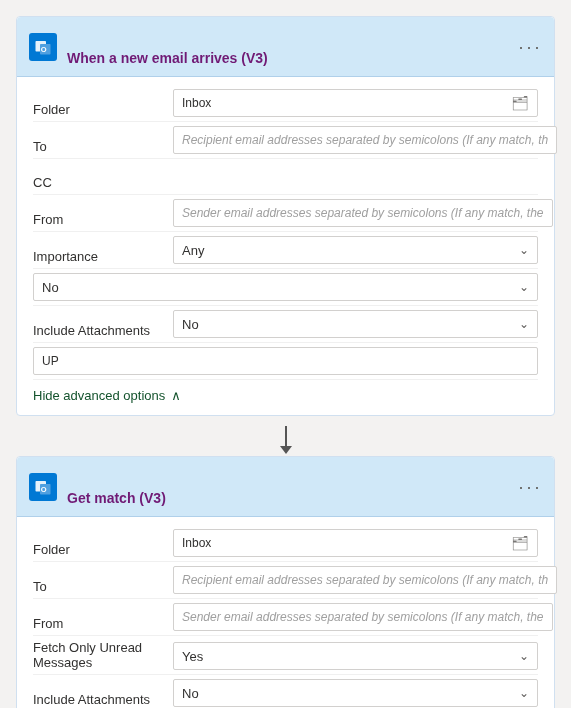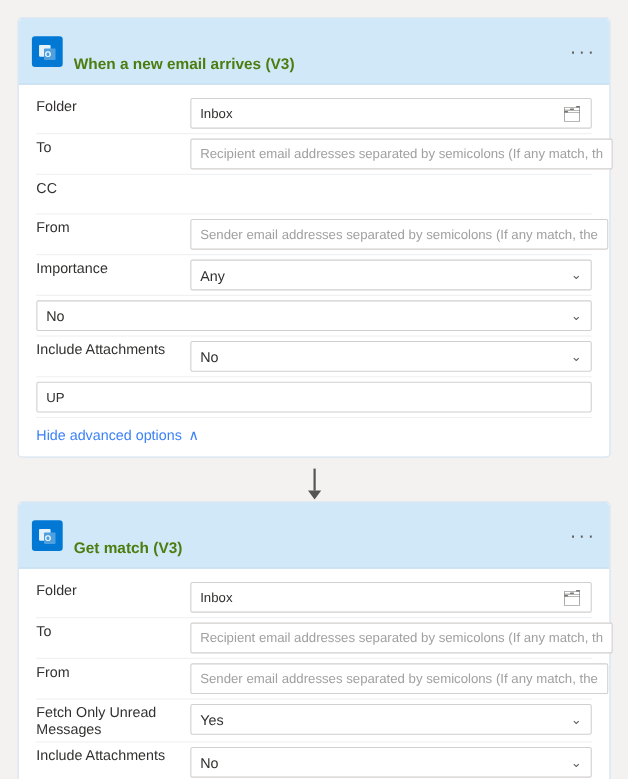--- a/index.html
+++ b/index.html
@@ -48,39 +48,39 @@
 
     .card-icon svg {
       width: 18px;
       height: 18px;
       fill: white;
     }
 
     .card-title {
       font-size: 14px;
       font-weight: 600;
-      color: #4d7c0f;
+      color: #701a75;
       margin-top: 23px;
     }
 
     .card-menu {
       font-size: 18px;
       color: #605e5c;
       cursor: pointer;
       letter-spacing: 2px;
       line-height: 1;
     }
 
     .card-body {
       padding: 8px 16px;
     }
 
     .field-row {
       display: flex;
-      align-items: flex-start;
+      align-items: flex-end;
       min-height: 36px;
       border-bottom: 1px solid #f0f0f0;
       padding: 4px 0;
     }
 
     .field-row:last-child {
       border-bottom: none;
     }
 
     .field-label {
@@ -148,21 +148,21 @@
     .chevron-down {
       font-size: 12px;
       color: #605e5c;
     }
 
     .hide-advanced {
       display: flex;
       align-items: center;
       gap: 6px;
       padding: 8px 0 4px 0;
-      color: #3b82f6;
+      color: #14532d;
       font-size: 13px;
       cursor: pointer;
     }
 
     .arrow-connector {
       display: flex;
       justify-content: center;
       align-items: center;
       height: 32px;
     }
@@ -178,20 +178,21 @@
       width: 0;
       height: 0;
       border-left: 6px solid transparent;
       border-right: 6px solid transparent;
       border-top: 8px solid #555;
       margin: 0 auto;
     }
 
     .placeholder-text {
       color: #a0a0a0;
+      font-style: italic;
       font-size: 12px;
     }
   </style>
 </head>
 <body>
 
 <div class="card">
   <div class="card-header">
     <div class="card-header-left">
       <div class="card-icon">

